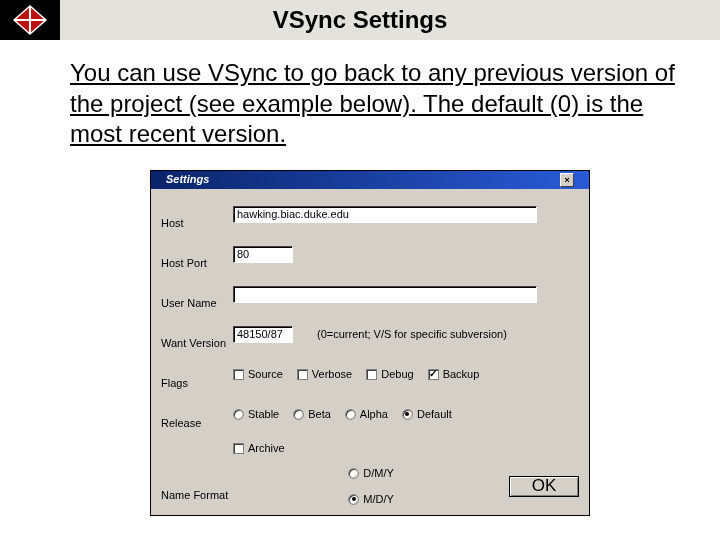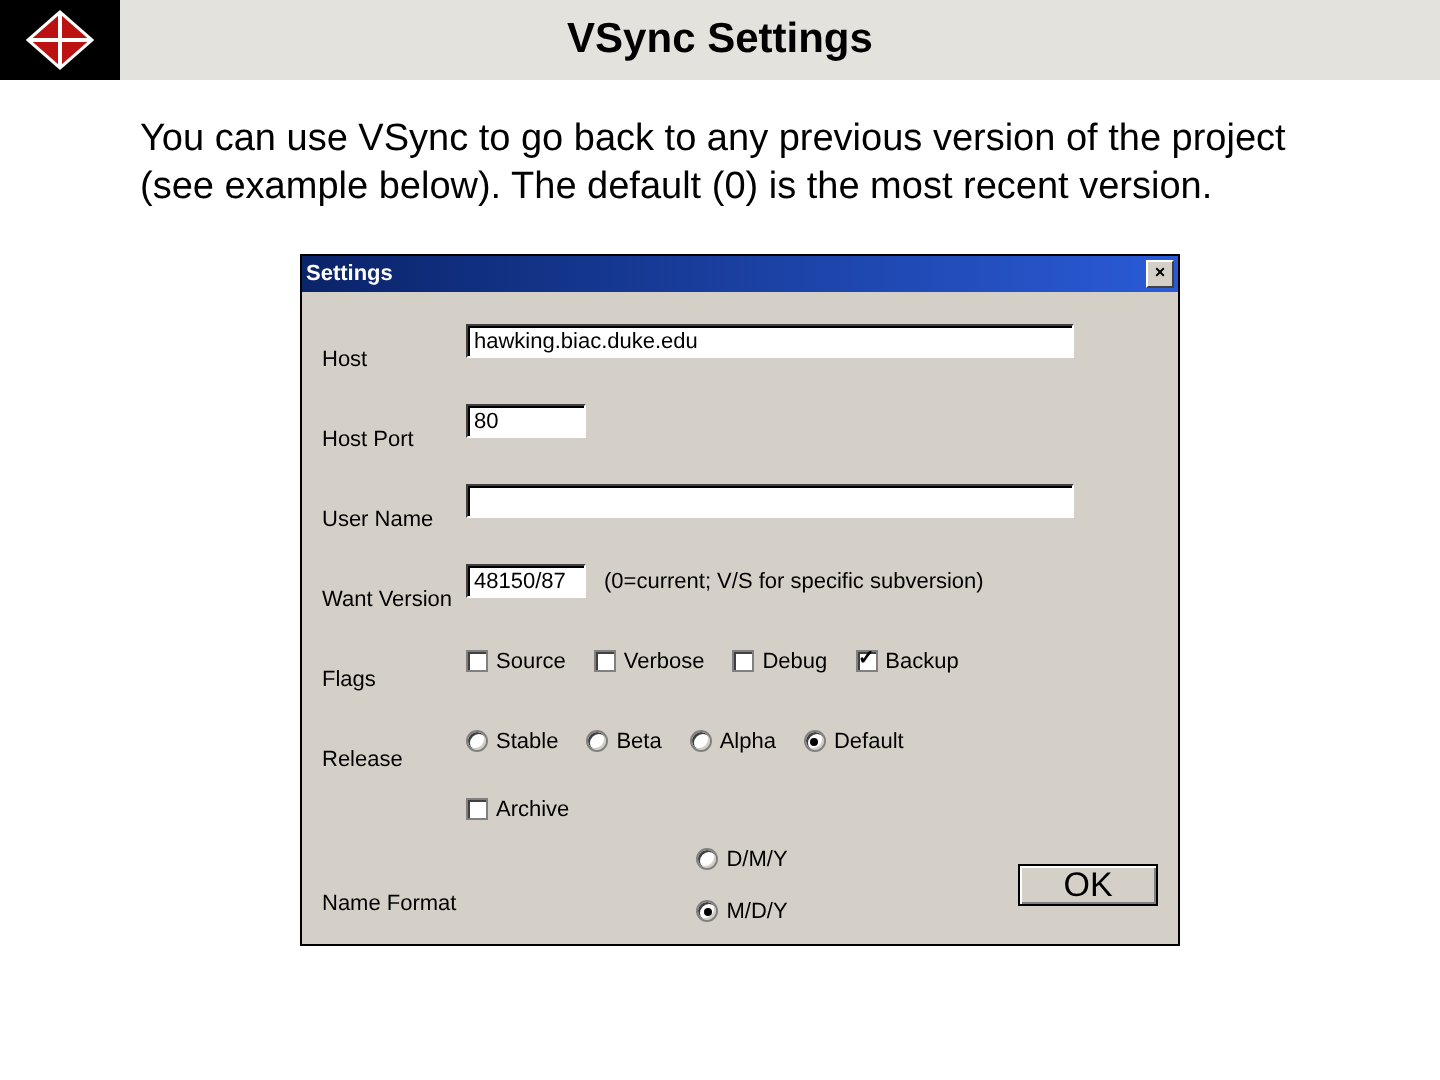--- a/index.html
+++ b/index.html
@@ -29,49 +29,50 @@
     display: flex;
     align-items: center;
     justify-content: center;
   }
   .logo svg { display: block; }
   .banner-title {
     position: absolute;
     left: 0;
     right: 0;
     text-align: center;
-    font-size: 21px;
+    font-size: 24px;
     font-weight: bold;
   }
   
   .desc {
     margin: 18px 40px 20px 70px;
-    font-size: 19px;
+    font-size: 24px;
     line-height: 1.28;
+    text-decoration: underline;
   }
   
   .dialog {
     margin-left: 150px;
     width: 440px;
     font-family: Tahoma, "MS Sans Serif", sans-serif;
     font-size: 11px;
     color: #000;
     border: 1px solid #000;
     
   }
   .titlebar {
     display: flex;
-    align-items: center;
     justify-content: space-between;
-    padding: 2px 2px;
+    padding: 2px 15px;
     background: linear-gradient(to right, #0a246a, #2a5bd7);
     color: #fff;
     font-weight: bold;
     font-size: 11px;
     height: 18px;
+    font-style: italic;
   }
   .closebox {
     width: 14px;
     height: 14px;
     background: #d4d0c8;
     border: 1px solid #fff;
     border-right-color: #404040;
     border-bottom-color: #404040;
     display: flex;
     align-items: center;
@@ -107,21 +108,21 @@
     box-shadow: inset 1px 1px 0 #000;
     height: 17px;
     font-size: 11px;
     padding: 1px 3px;
     font-family: Tahoma, sans-serif;
   }
   .w-long { width: 304px; }
   .w-port { width: 60px; }
   .w-ver  { width: 60px; }
   .hint {
-    margin-left: 9px;
+    margin-left: 24px;
     font-size: 11px;
   }
   
   .opts {
     display: flex;
     align-items: center;
     gap: 14px;
   }
   .radio, .check {
     display: flex;

